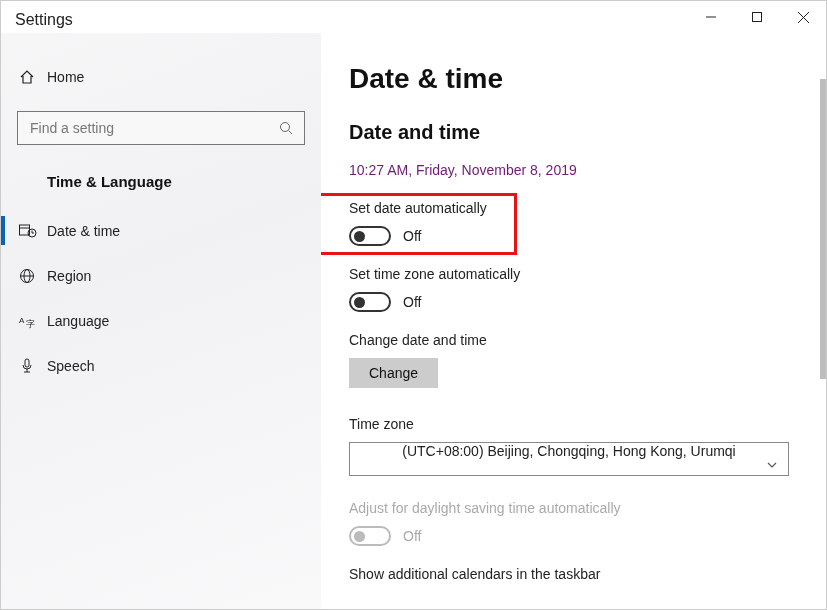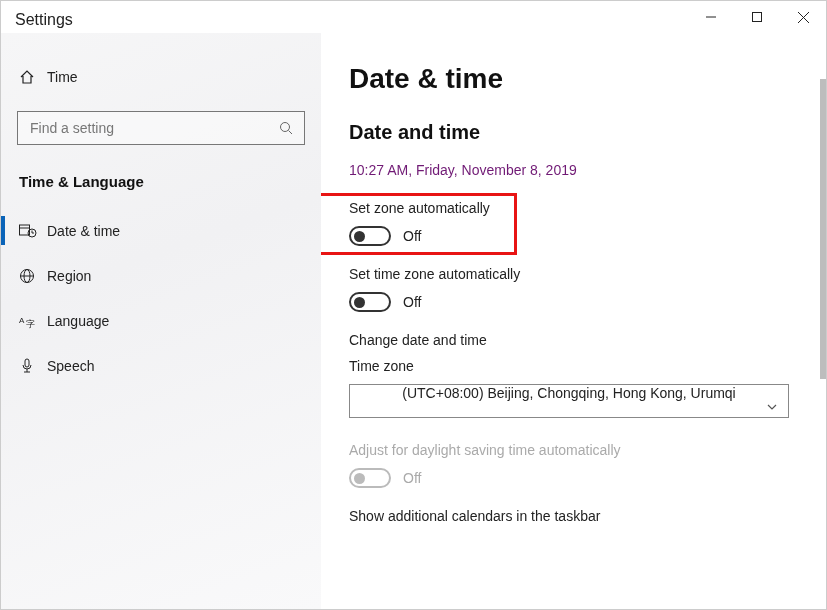--- a/index.html
+++ b/index.html
@@ -74,20 +74,21 @@
     background: transparent;
     font-size: 14px;
     color: #333;
   }
   .search-box input::placeholder { color: #777; }
   .section-header {
     padding: 10px 18px 18px 18px;
     font-size: 15px;
     font-weight: 600;
     color: #111;
+    margin-left: 28px;
   }
   .nav-item {
     display: flex;
     align-items: center;
     height: 45px;
     padding-left: 18px;
     font-size: 14px;
     color: #222;
     position: relative;
   }
@@ -228,21 +229,21 @@
 </div>
 
 <div class="content">
   <div class="sidebar">
     <div class="home-row">
       <span class="icon">
         <svg width="16" height="16" viewBox="0 0 16 16">
             <path d="M2 8 L8 2 L14 8 M4 7 V14 H12 V7" fill="none" stroke="#222" stroke-width="1.2"></path>
           </svg>
       </span>
-      <span>Time</span>
+      <span>Home</span>
     </div>
 
     <div class="search-box">
       <input type="text" placeholder="Find a setting" style="">
       <span>
         <svg width="16" height="16" viewBox="0 0 16 16">
             <circle cx="7" cy="7" r="4.5" fill="none" stroke="#666" stroke-width="1"></circle>
             <line x1="10.5" y1="10.5" x2="14" y2="14" stroke="#666" stroke-width="1"></line>
           </svg>
       </span>
@@ -295,37 +296,38 @@
       </span>
       <span>Speech</span>
     </div>
   </div>
 
   <div class="main">
     <h1>Date &amp; time</h1>
     <h2>Date and time</h2>
     <div class="status-line">10:27 AM, Friday, November 8, 2019</div>
 
-    <div class="setting-label">Set zone automatically</div>
+    <div class="setting-label">Set date automatically</div>
     <div class="toggle-row">
       <div class="toggle">
           <div class="knob"></div>
         </div>
       <span class="toggle-state">Off</span>
     </div>
 
     <div class="setting-label">Set time zone automatically</div>
     <div class="toggle-row">
       <div class="toggle">
           <div class="knob"></div>
         </div>
       <span class="toggle-state">Off</span>
     </div>
 
     <div class="setting-label">Change date and time</div>
+    <button class="btn">Change</button>
 
     <div class="setting-label">Time zone</div>
     <div class="select-row">
       <span>(UTC+08:00) Beijing, Chongqing, Hong Kong, Urumqi</span>
       <span class="chev">
         <svg width="12" height="12" viewBox="0 0 12 12">
             <path d="M2 4 L6 8 L10 4" fill="none" stroke="#555" stroke-width="1.2"></path>
           </svg>
       </span>
     </div>

